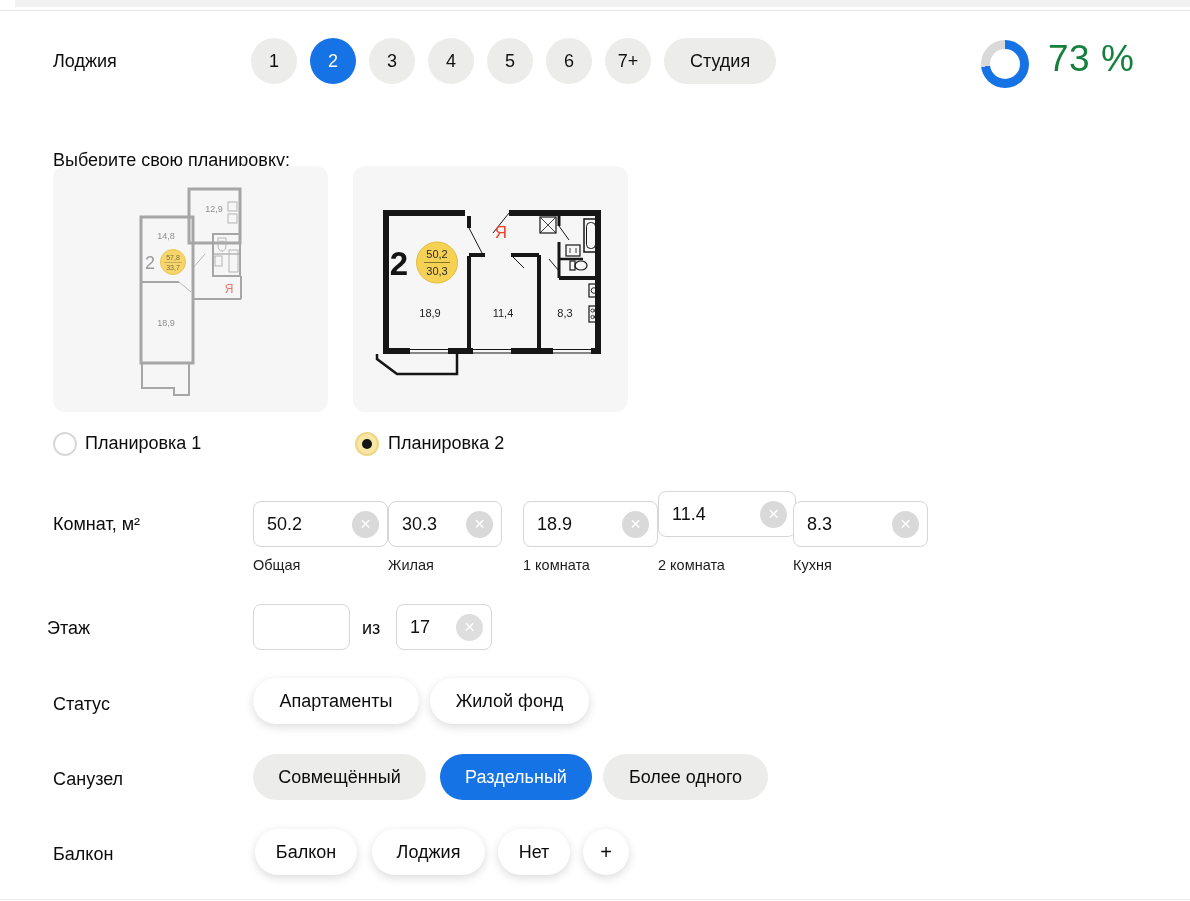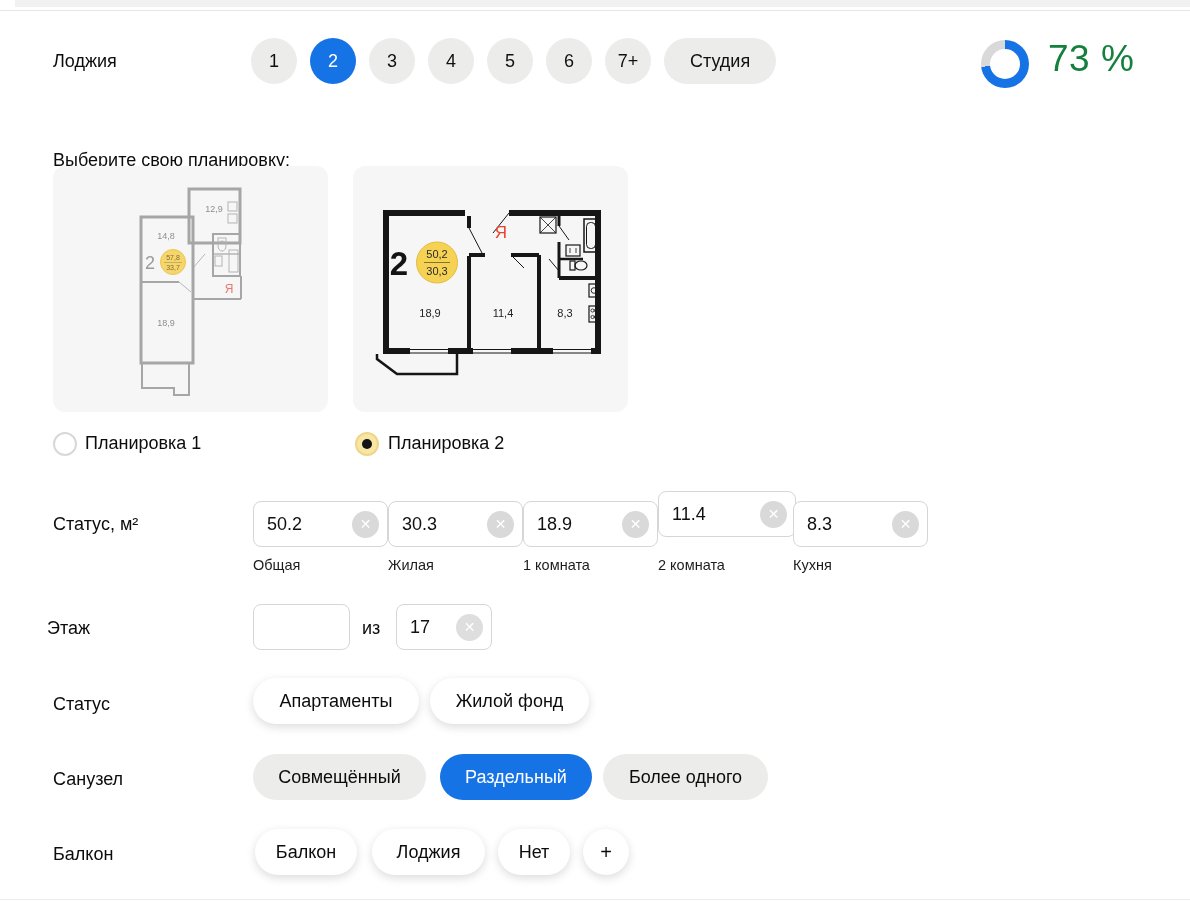--- a/index.html
+++ b/index.html
@@ -183,26 +183,26 @@
     <text x="212" y="151" font-size="11" fill="#222" text-anchor="middle">8,3</text>
     <text x="148" y="72" font-size="17" fill="#e8432f" text-anchor="middle">Я</text>
   </svg>
 </div>
 
 <div class="abs radio" style="left:53px"></div>
 <div class="abs radio-label" style="left:85px">Планировка 1</div>
 <div class="abs radio checked" style="left:355px"></div>
 <div class="abs radio-label" style="left:388px">Планировка 2</div>
 
-<div class="abs row-label" style="left:53px;top:514px">Статус, м²</div>
+<div class="abs row-label" style="left:53px;top:514px">Комнат, м²</div>
 <div class="abs input-box" style="left:253px;top:501px;width:135px">
   <input value="50.2" style="">
   <span class="clear-btn">✕</span>
 </div>
-<div class="abs input-box" style="left:388px;top:501px;width:135px">
+<div class="abs input-box" style="left:388px;top:501px;width:114px">
   <input value="30.3" style="">
   <span class="clear-btn">✕</span>
 </div>
 <div class="abs input-box" style="left:523px;top:501px;width:135px">
   <input value="18.9" style="">
   <span class="clear-btn">✕</span>
 </div>
 <div class="abs input-box" style="left:658px;top:491px;width:138px">
   <input value="11.4" style="">
   <span class="clear-btn">✕</span>

